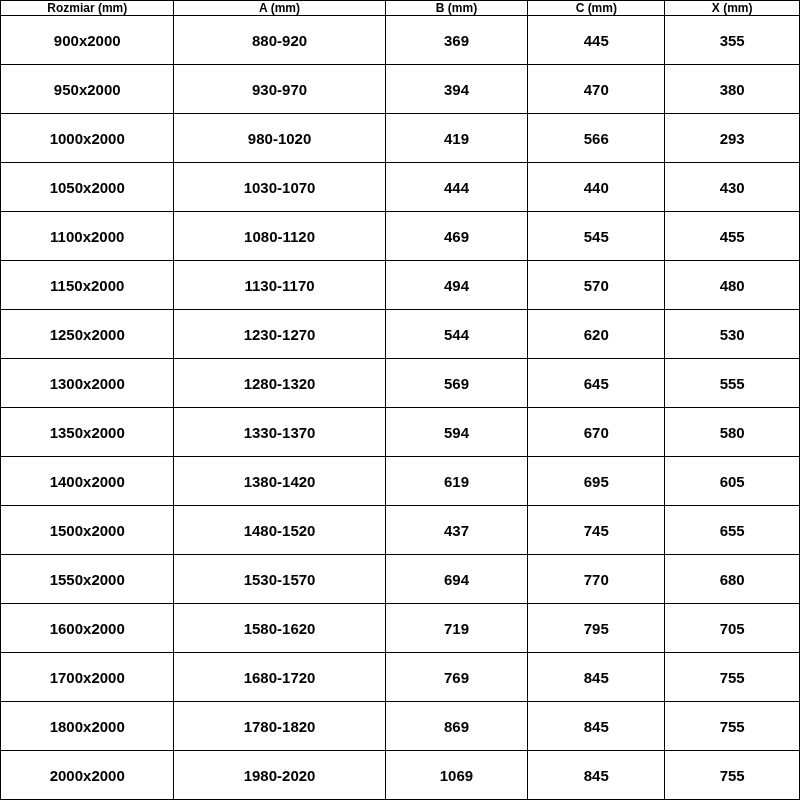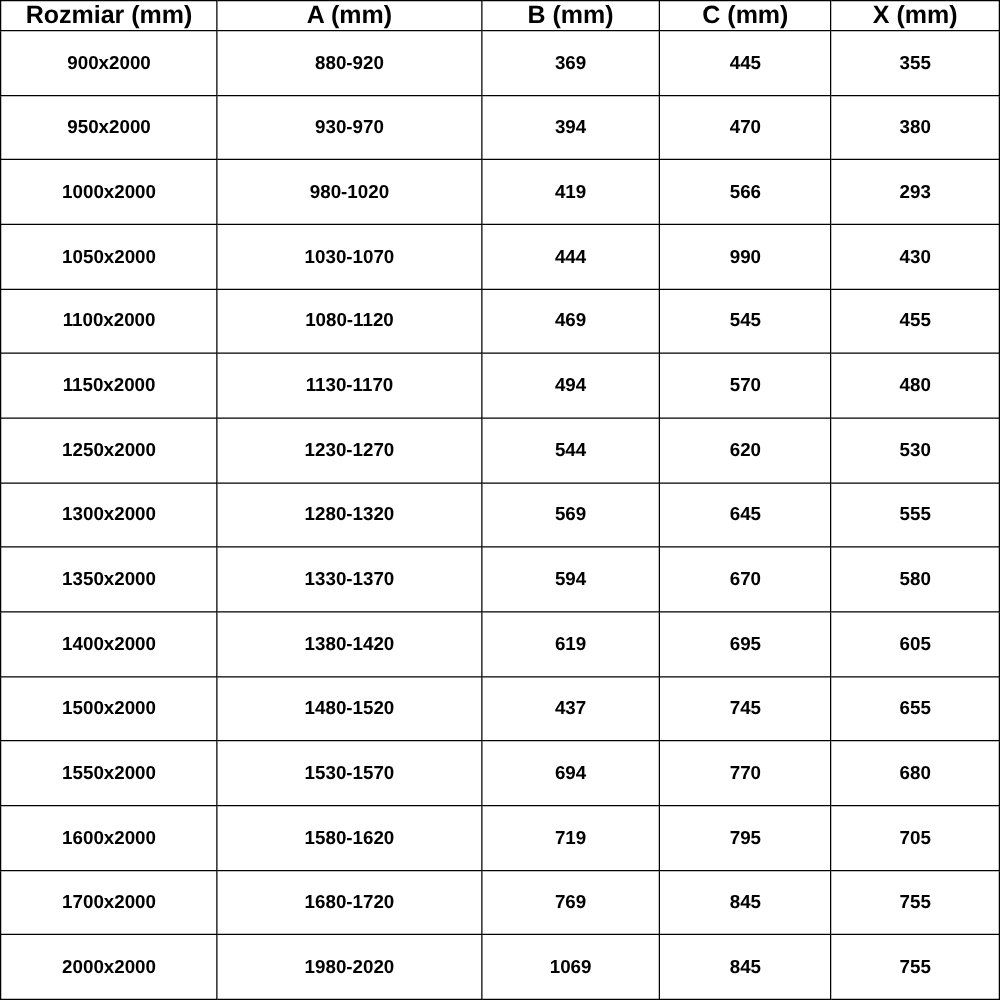--- a/index.html
+++ b/index.html
@@ -28,21 +28,21 @@
   }
   table.spec td, table.spec th {
     border: 1px solid #000000;
     text-align: center;
     vertical-align: middle;
     font-weight: bold;
     color: #000000;
     padding: 0;
   }
   table.spec th {
-    font-size: 20px;
+    font-size: 12px;
   }
   table.spec td {
     font-size: 15px;
   }
   
   col.c0 { width: 152px; }
   col.c1 { width: 185px; }
   col.c2 { width: 125px; }
   col.c3 { width: 120px; }
   col.c4 { width: 118px; }
@@ -91,21 +91,21 @@
         <td>1000x2000</td>
         <td>980-1020</td>
         <td>419</td>
         <td>566</td>
         <td>293</td>
       </tr>
       <tr>
         <td>1050x2000</td>
         <td>1030-1070</td>
         <td>444</td>
-        <td>990</td>
+        <td>440</td>
         <td>430</td>
       </tr>
       <tr>
         <td>1100x2000</td>
         <td>1080-1120</td>
         <td>469</td>
         <td>545</td>
         <td>455</td>
       </tr>
       <tr>
@@ -165,20 +165,27 @@
         <td>705</td>
       </tr>
       <tr>
         <td>1700x2000</td>
         <td>1680-1720</td>
         <td>769</td>
         <td>845</td>
         <td>755</td>
       </tr>
       <tr>
+        <td>1800x2000</td>
+        <td>1780-1820</td>
+        <td>869</td>
+        <td>845</td>
+        <td>755</td>
+      </tr>
+      <tr>
         <td>2000x2000</td>
         <td>1980-2020</td>
         <td>1069</td>
         <td>845</td>
         <td>755</td>
       </tr>
     </tbody>
   </table>
 </div>
 

